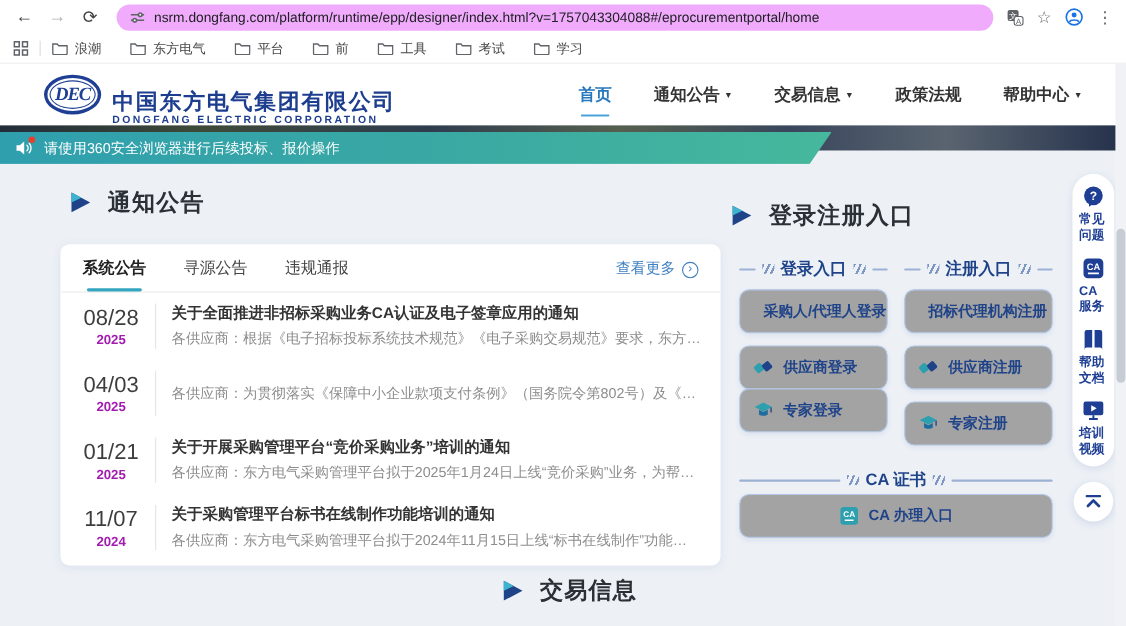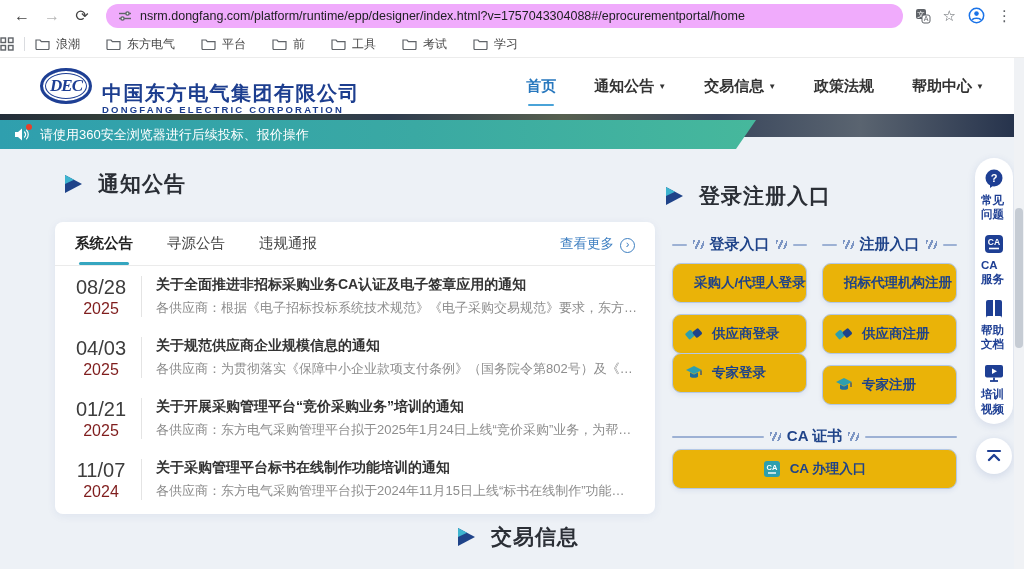--- a/index.html
+++ b/index.html
@@ -10,21 +10,21 @@
   .toolbar { height:31px; background:#ffffff; display:flex; align-items:center; padding:0 10px; gap:6px; }
   .nav-btn { width:24px; height:24px; display:flex; align-items:center; justify-content:center;
              font-size:16px; color:#444; border-radius:50%; }
   .nav-btn.disabled { color:#b5b5b5; }
   .urlbar { flex:1; height:24px; background:#f0abfc; border-radius:13px; display:flex; align-items:center;
             padding:0 12px; gap:8px; margin:0 6px; }
   .urlbar .url { font-size:12.5px; color:#202124; white-space:nowrap; overflow:hidden; }
   .tb-right { display:flex; align-items:center; gap:12px; padding-right:2px; }
   .tb-icon { color:#5f6368; font-size:15px; display:flex; align-items:center; }
 
-  .bookmarks { height:27px; background:#ffffff; display:flex; align-items:center; padding:0 0;
+  .bookmarks { height:27px; background:#ffffff; display:flex; align-items:center; padding:0 12px;
                border-bottom:1px solid #ececec; }
   .bm-sep { width:1px; height:14px; background:#dadce0; margin:0 10px; }
   .bm-item { display:flex; align-items:center; gap:6px; font-size:12px; color:#474747; margin-right:26px; white-space:nowrap; }
 
   
   .site-header { height:56px; background:#ffffff; display:flex; align-items:center; padding:0 40px; }
   .logo-wrap { display:flex; align-items:center; gap:10px; }
   .logo-oval { width:52px; height:36px; border:3px solid #1e3f94; border-radius:50%;
                display:flex; align-items:center; justify-content:center;
                box-shadow:inset 0 0 0 2px #fff, inset 0 0 0 3px #1e3f94; }
@@ -65,33 +65,33 @@
   .tab.active { font-weight:bold; color:#222; }
   .tab.active::after { content:""; position:absolute; left:4px; right:4px; bottom:0; height:3px;
                        background:#35a6c0; border-radius:2px; }
   .more-link { margin-left:auto; display:flex; align-items:flex-end; gap:6px; font-size:13.5px; color:#3e7fc1; cursor:pointer; }
   .more-circ { width:15px; height:15px; border:1px solid #3e7fc1; border-radius:50%; display:flex;
                align-items:center; justify-content:center; font-size:11px; line-height:1; padding-bottom:1px; }
 
   .notice-row { display:flex; align-items:center; height:61px; padding:0 18px 0 10px; }
   .date-block { width:72px; flex:0 0 72px; text-align:center; }
   .date-block .d { font-size:20px; color:#3d3d3d; line-height:1.25; }
-  .date-block .y { font-size:16px; color:#7f1d1d; }
+  .date-block .y { font-size:12px; color:#a21caf;font-weight:bold; }
   .row-divider { width:1px; align-self:stretch; margin:10px 14px 10px 4px; background:#e4e4e4; flex:0 0 1px; }
   .row-main { flex:1; min-width:0; }
   .row-main .t { font-size:14px; font-weight:bold; color:#333; white-space:nowrap; overflow:hidden;
                  text-overflow:ellipsis; margin-bottom:5px; }
   .row-main .s { font-size:13px; color:#8d8d8d; white-space:nowrap; overflow:hidden; text-overflow:ellipsis; }
 
   
   .sub-head { position:absolute; display:flex; align-items:center; gap:6px; color:#1f4389; font-weight:bold; font-size:15px; }
   .sub-head .line { height:2px; background:#9db1d4; flex:1; border-radius:1px; }
   .slashes { width:11px; height:9px;
     background:repeating-linear-gradient(115deg,#7d96c4 0 2px,transparent 2px 5px); }
-  .entry-btn { position:absolute; height:40px; background:#eab308; border:1px solid #b3c8e6; border-radius:9px;
+  .entry-btn { position:absolute; height:40px; background:#a3a3a3; border:1px solid #b3c8e6; border-radius:9px;
                display:flex; align-items:center; padding:0 12px; gap:9px; cursor:pointer;
                box-shadow:0 2px 5px rgba(30,63,148,.08); }
   .entry-btn .lbl { font-size:13.5px; color:#1f4389; font-weight:600; white-space:nowrap; }
   .entry-btn.wide { justify-content:center; }
 
   
   .rail { position:absolute; left:975px; top:158px; width:38px; background:#ffffff; border-radius:19px;
           box-shadow:0 2px 8px rgba(30,63,148,.12); padding:10px 0 8px; display:flex; flex-direction:column;
           align-items:center; gap:11px; z-index:8; }
   .rail-item { display:flex; flex-direction:column; align-items:center; gap:3px; cursor:pointer; }
@@ -281,21 +281,20 @@
         <div class="s">各供应商：根据《电子招标投标系统技术规范》《电子采购交易规范》要求，东方电气采购…</div>
       </div>
     </div>
     <div class="notice-row">
       <div class="date-block">
         <div class="d">04/03</div>
         <div class="y">2025</div>
       </div>
       <div class="row-divider"></div>
       <div class="row-main">
-        <div class="t">关于规范供应商企业规模信息的通知</div>
         <div class="s">各供应商：为贯彻落实《保障中小企业款项支付条例》（国务院令第802号）及《中小企业划…</div>
       </div>
     </div>
     <div class="notice-row">
       <div class="date-block">
         <div class="d">01/21</div>
         <div class="y">2025</div>
       </div>
       <div class="row-divider"></div>
       <div class="row-main">

